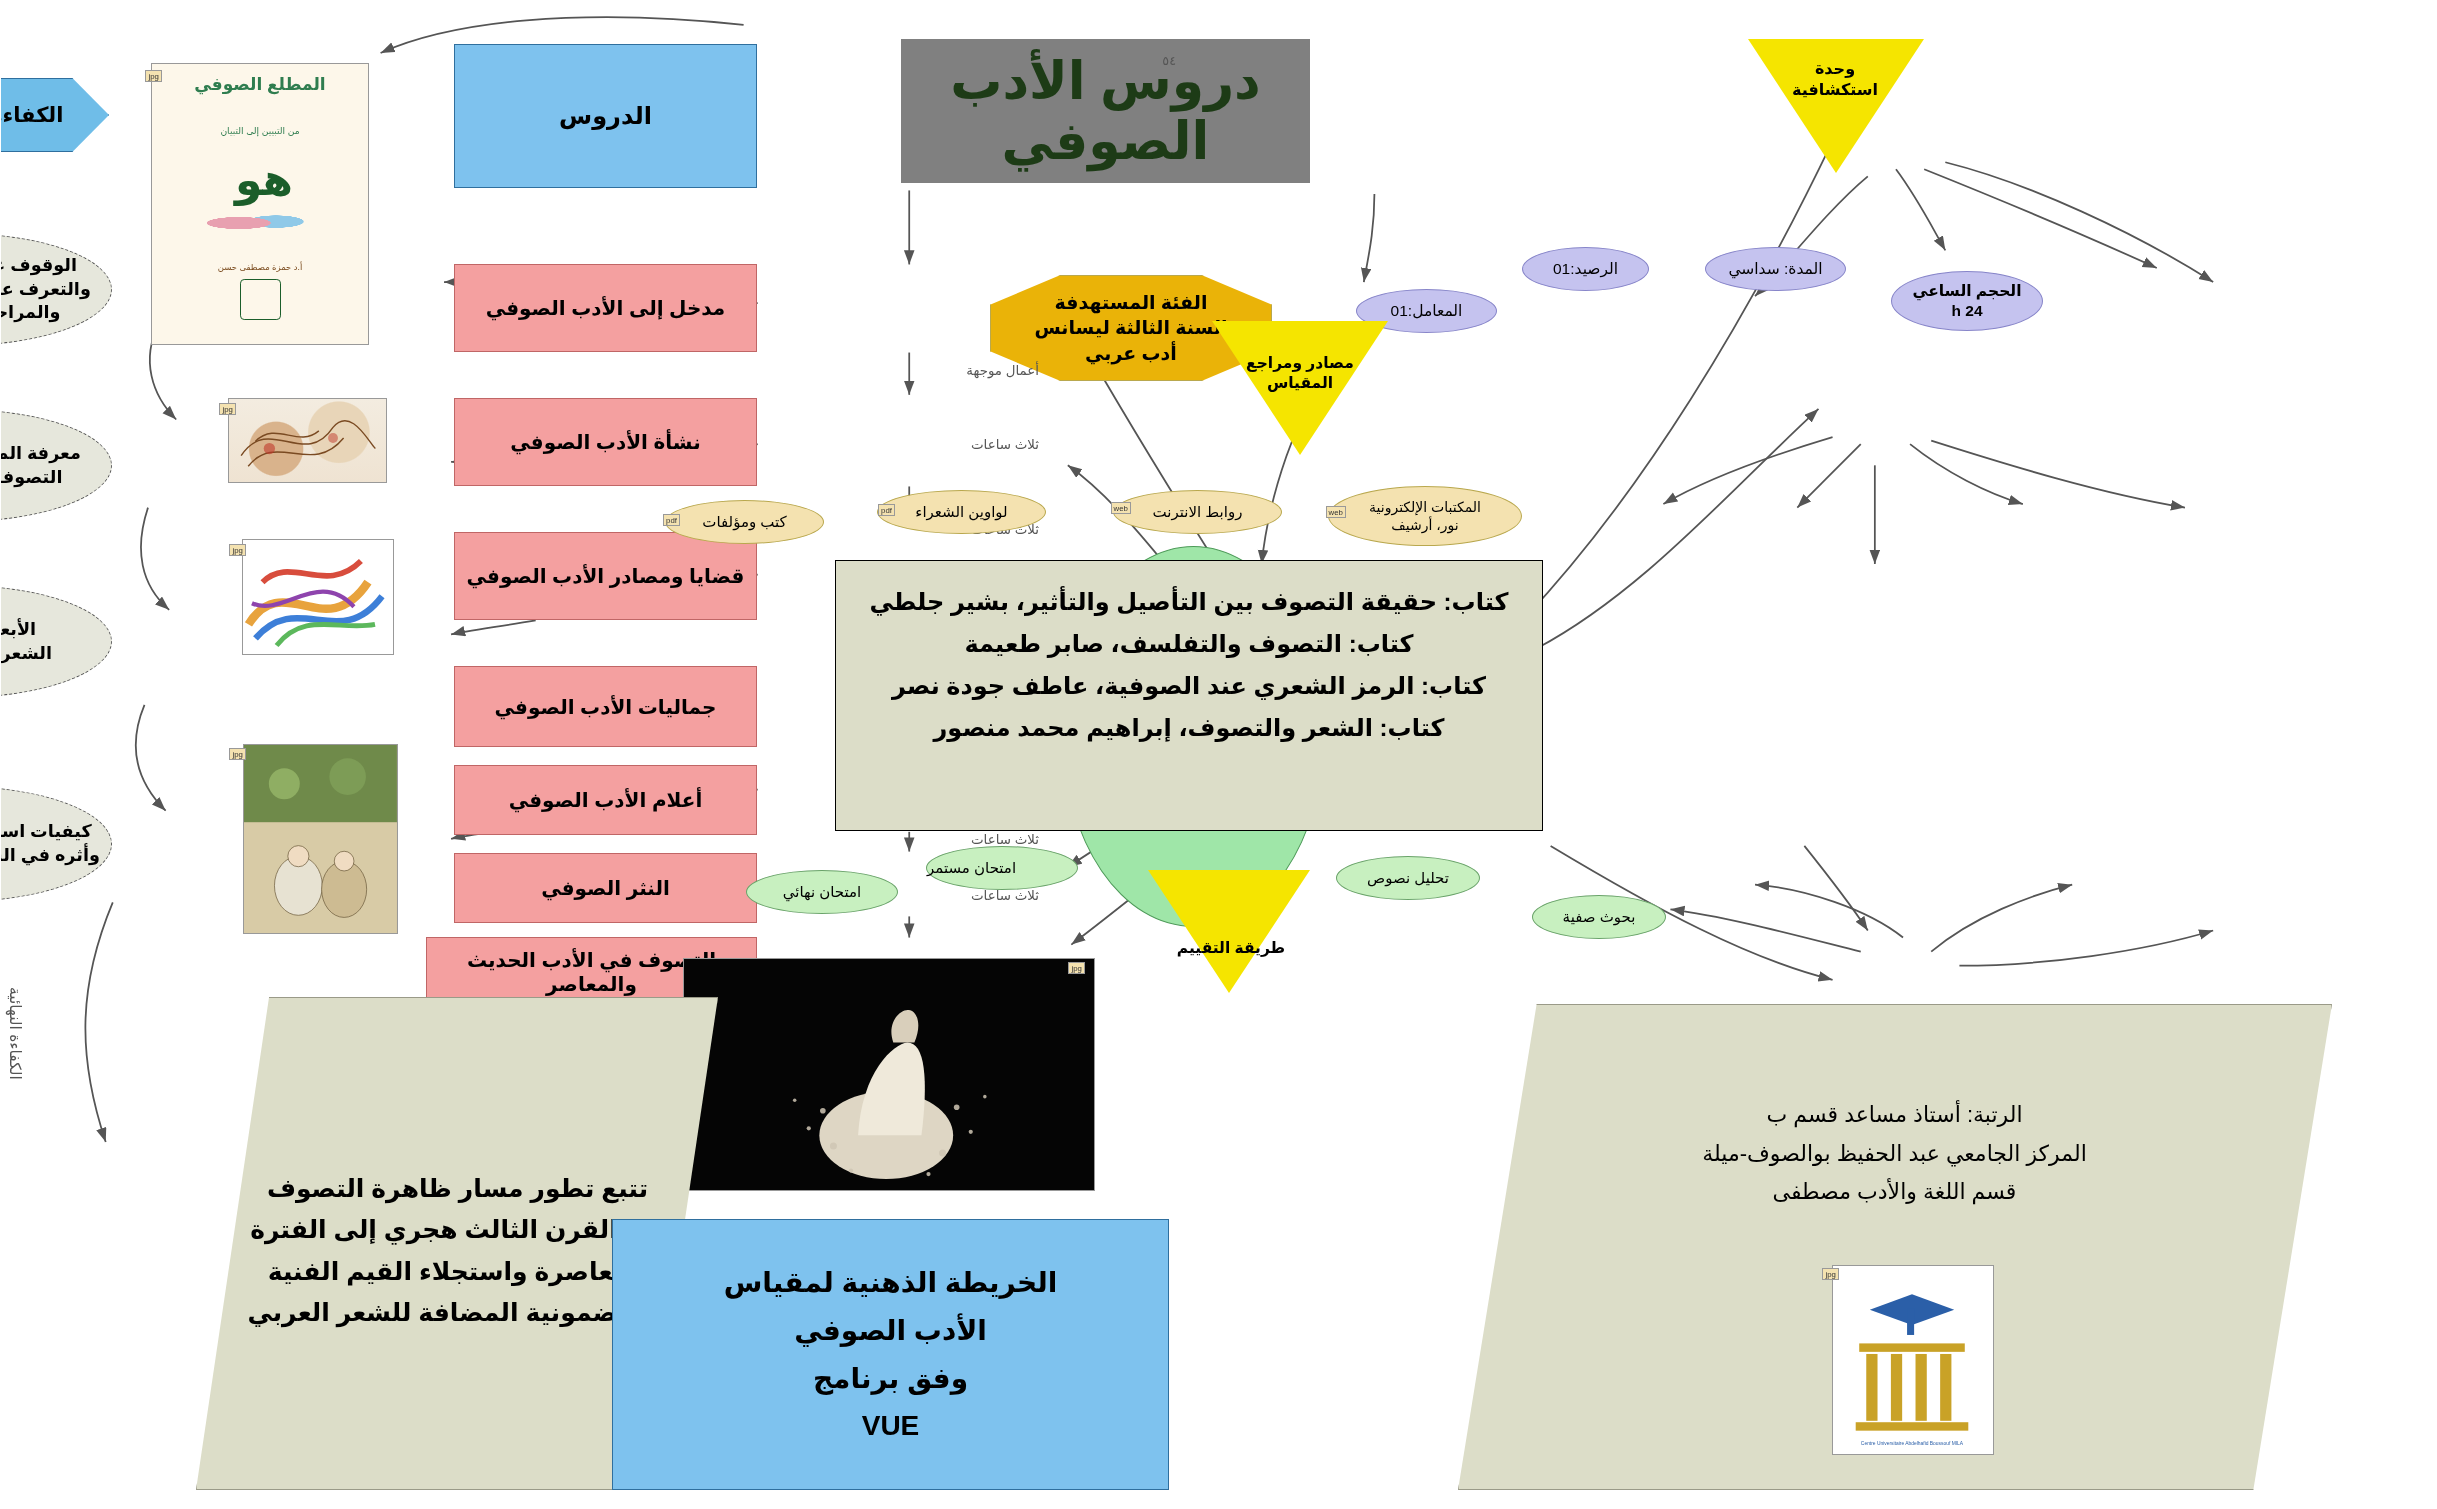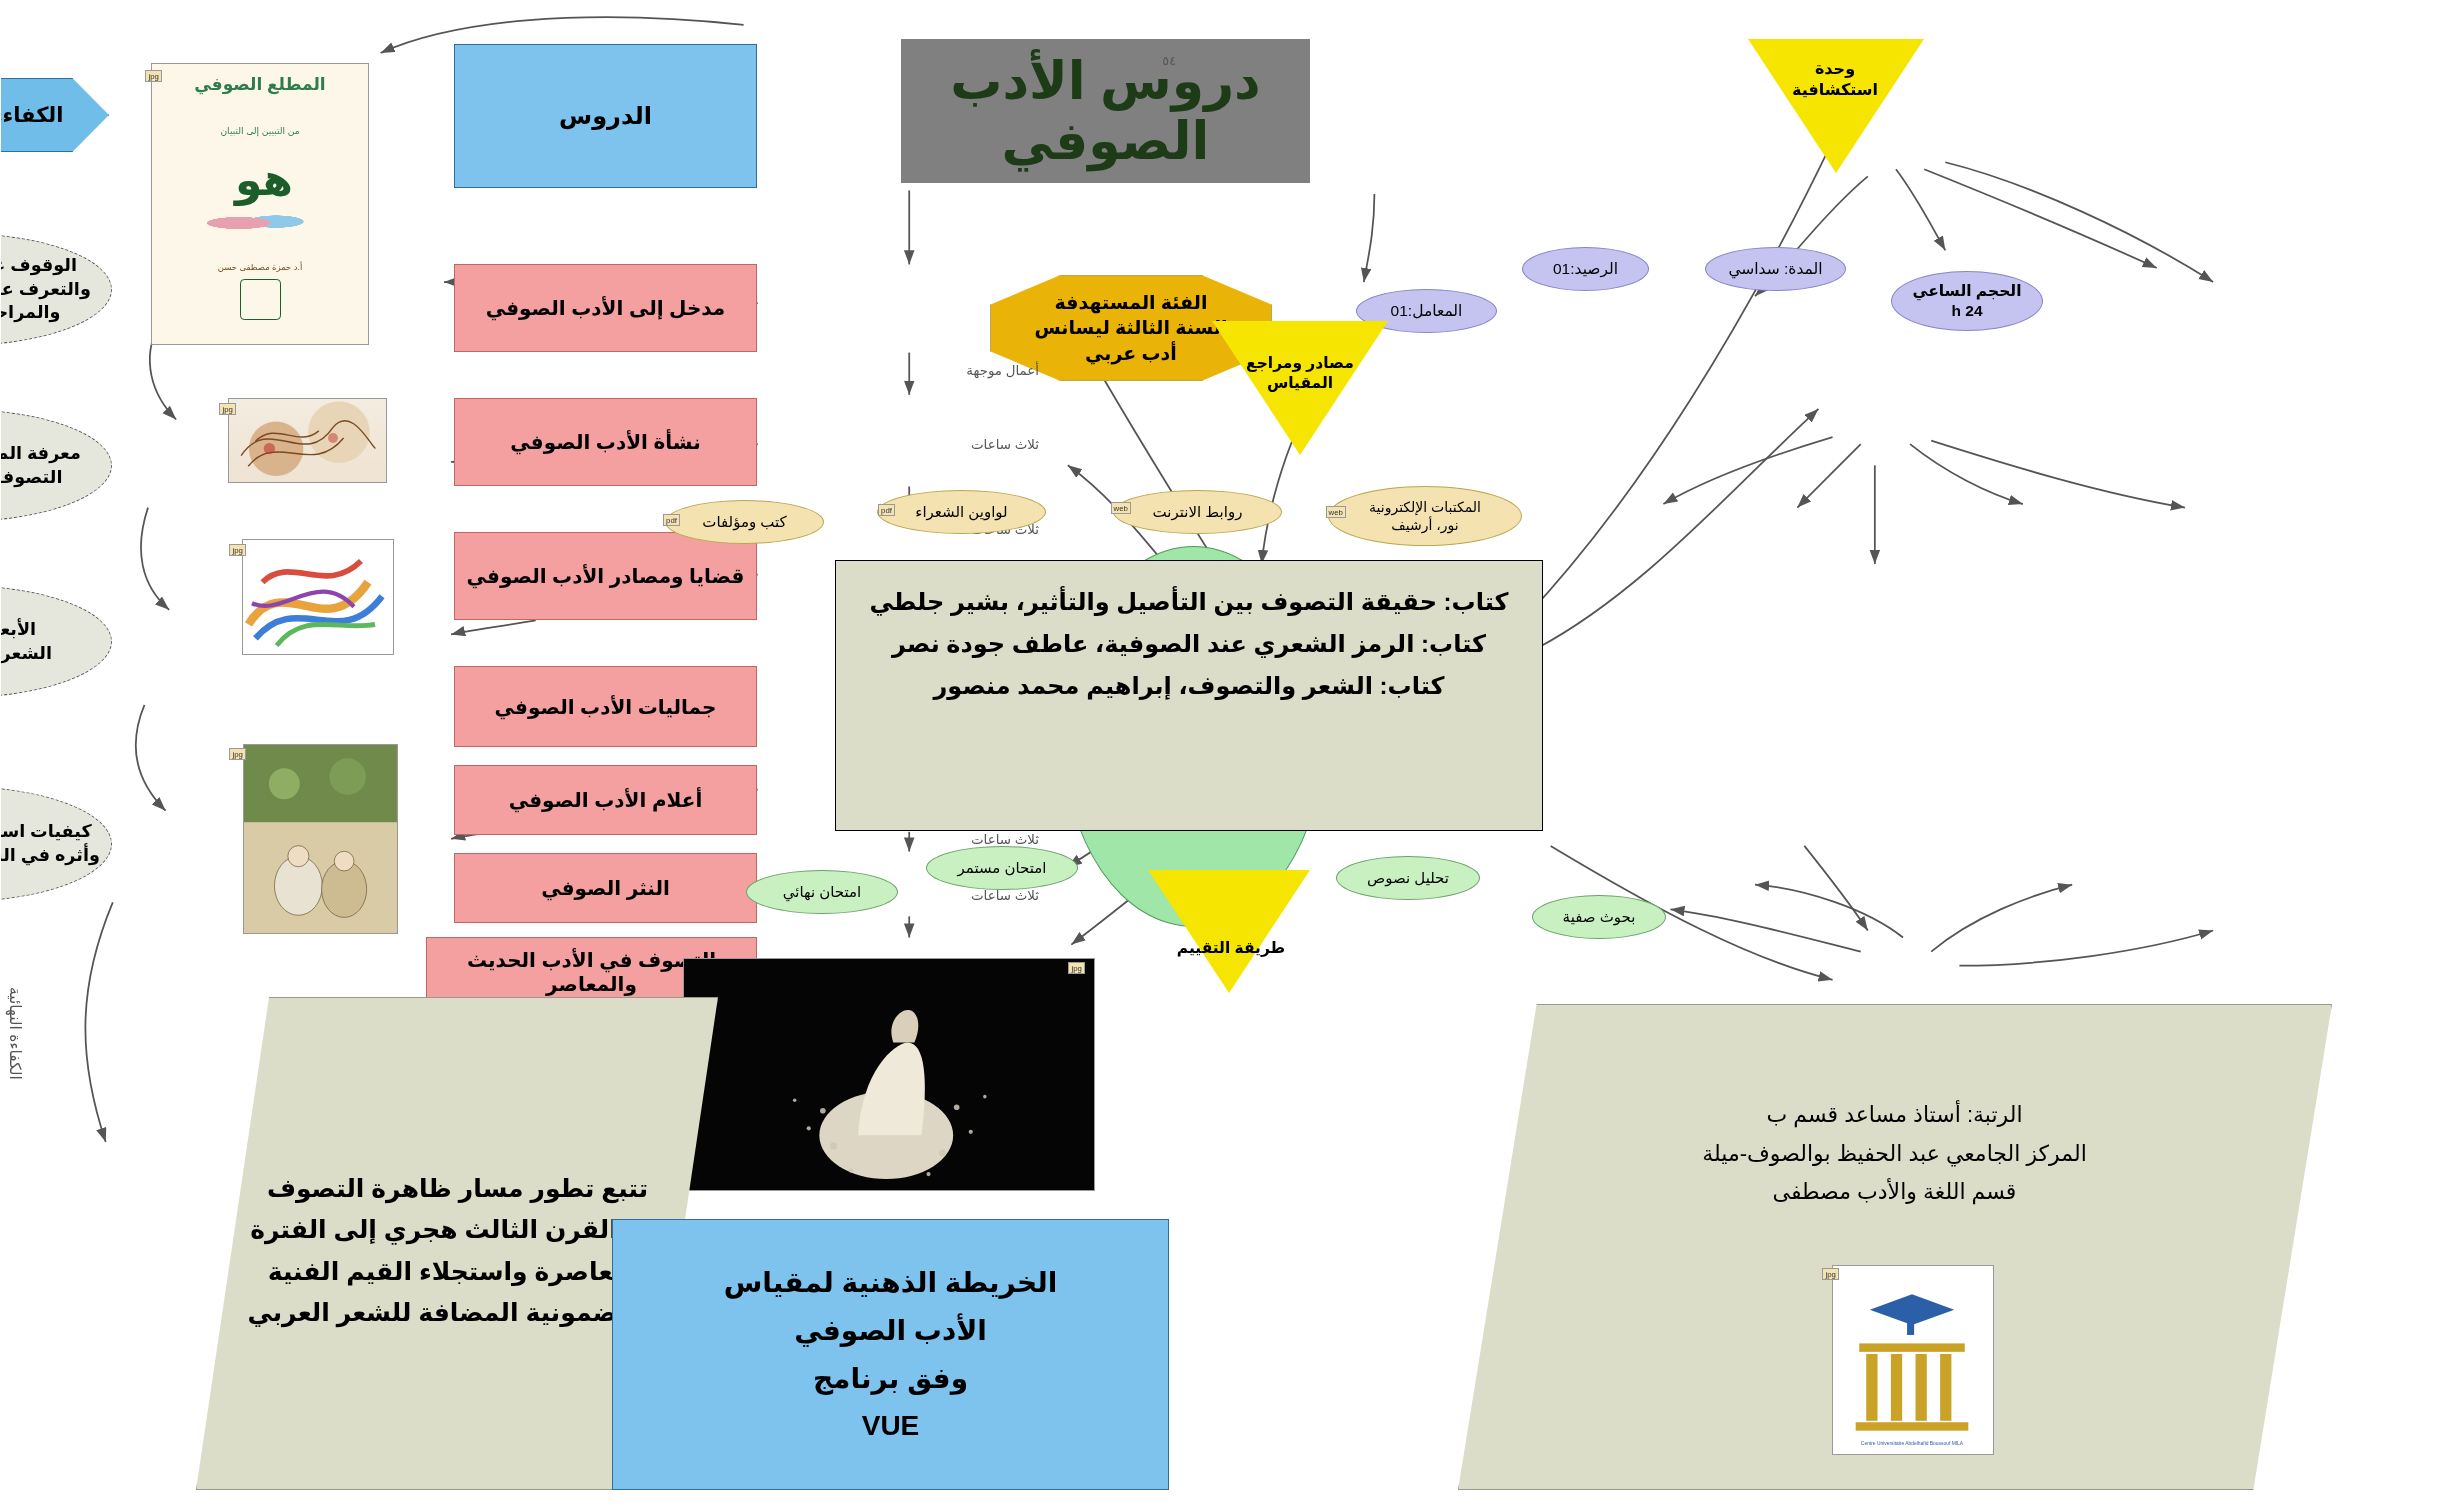--- a/index.html
+++ b/index.html
@@ -287,33 +287,34 @@
   </div>
 <div class="abs tag" style="right:1307px;top:502px;">web</div>
 
 <div class="abs ctr tan-ell" style="right:916px;top:486px;width:194px;height:60px;font-size:14px;white-space:pre-line;line-height:1.3;">
   <span>المكتبات الإلكترونية
 نور، أرشيف</span></div>
 <div class="abs tag" style="right:1092px;top:506px;">web</div>
 
 <div class="abs olive-box" style="right:895px;top:560px;width:708px;height:271px;padding:20px 21px;font-size:24px;line-height:1.75;text-align:center;">
   <div>كتاب: حقيقة التصوف بين التأصيل والتأثير، بشير جلطي</div>
+  <div>كتاب: التصوف والتفلسف، صابر طعيمة</div>
   <div>كتاب: الرمز الشعري عند الصوفية، عاطف جودة نصر</div>
   <div>كتاب: الشعر والتصوف، إبراهيم محمد منصور</div>
 </div>
 
 <div class="abs" style="right:1128px;top:870px;width:0;height:0;border-left:81px solid transparent;border-right:81px solid transparent;border-top:123px solid #f5e500;"></div>
 <div class="abs ctr" style="right:1131px;top:930px;width:152px;height:35px;font-size:15.5px;font-weight:bold;">
   <span>طريقة التقييم</span>
   </div>
 
 <div class="abs ctr small-green-ell" style="right:958px;top:856px;width:144px;height:44px;font-size:15px;">
   <span>تحليل نصوص</span>
   </div>
-<div class="abs ctr small-green-ell" style="right:1360px;top:846px;width:152px;height:44px;font-size:15px;">
+<div class="abs ctr small-green-ell" style="right:1360px;top:846px;width:152px;height:44px;font-size:15px;justify-content:flex-end;">
   <span>امتحان مستمر</span>
   </div>
 <div class="abs ctr small-green-ell" style="right:1540px;top:870px;width:152px;height:44px;font-size:15px;">
   <span>امتحان نهائي</span>
   </div>
 <div class="abs ctr small-green-ell" style="right:772px;top:895px;width:134px;height:44px;font-size:15px;">
   <span>بحوث صفية</span>
   </div>
 
 <div class="abs" style="right:1720px;top:997px;width:522px;height:493px;">

